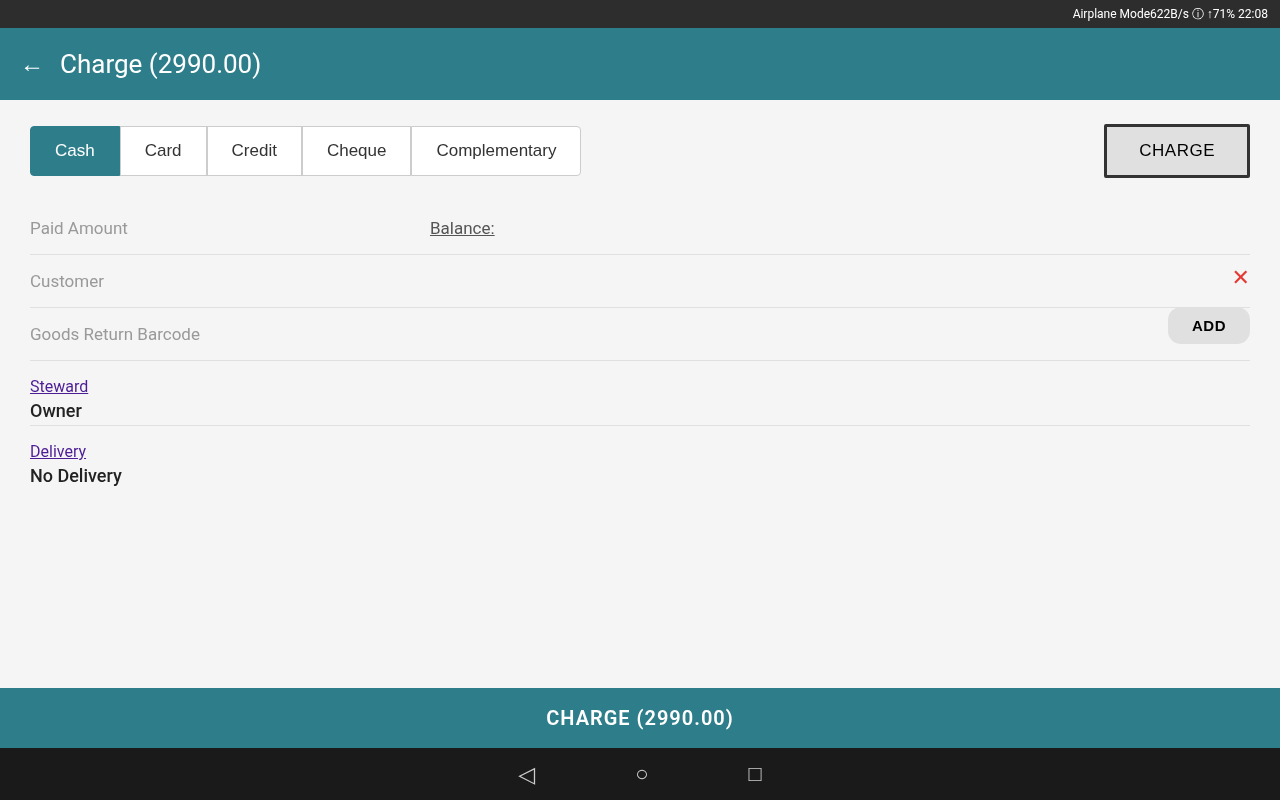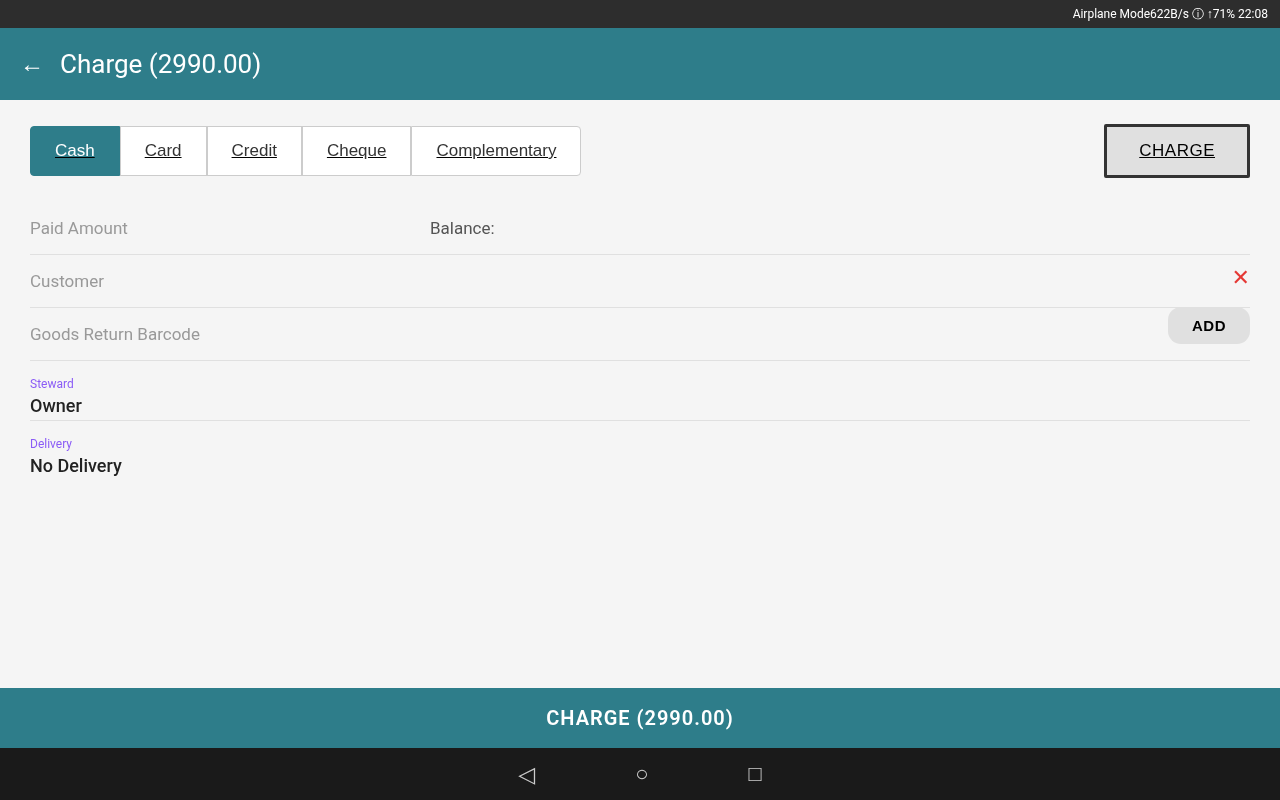--- a/index.html
+++ b/index.html
@@ -67,21 +67,20 @@
       gap: 0;
       position: relative;
     }
 
     
     .tabs-row {
       display: flex;
       align-items: center;
       justify-content: space-between;
       margin-bottom: 24px;
-      text-decoration: underline;
     }
     .tabs-group {
       display: flex;
       gap: 0;
     }
     .tab-btn {
       padding: 14px 24px;
       font-size: 17px;
       border: 1px solid #ccc;
       background: #fff;
@@ -124,20 +123,21 @@
     }
     .field-label {
       color: #999;
       font-size: 17px;
       min-width: 220px;
     }
     .balance-label {
       color: #555;
       font-size: 17px;
       margin-left: 180px;
+      text-decoration: underline;
     }
 
     .close-icon-btn {
       position: absolute;
       right: 0;
       color: #e53935;
       font-size: 22px;
       cursor: pointer;
       background: none;
       border: none;
@@ -154,23 +154,24 @@
       font-weight: 600;
       cursor: pointer;
       letter-spacing: 0.5px;
     }
 
     .steward-section {
       padding: 16px 0 4px 0;
       border-bottom: 1px solid #e0e0e0;
     }
     .section-sublabel {
-      color: #8b5cf6;
-      font-size: 12px;
+      color: #4c1d95;
+      font-size: 16px;
       margin-bottom: 4px;
+      text-decoration: underline;
     }
     .section-value {
       color: #222;
       font-size: 18px;
       font-weight: 500;
     }
 
     .delivery-section {
       padding: 16px 0 4px 0;
     }

